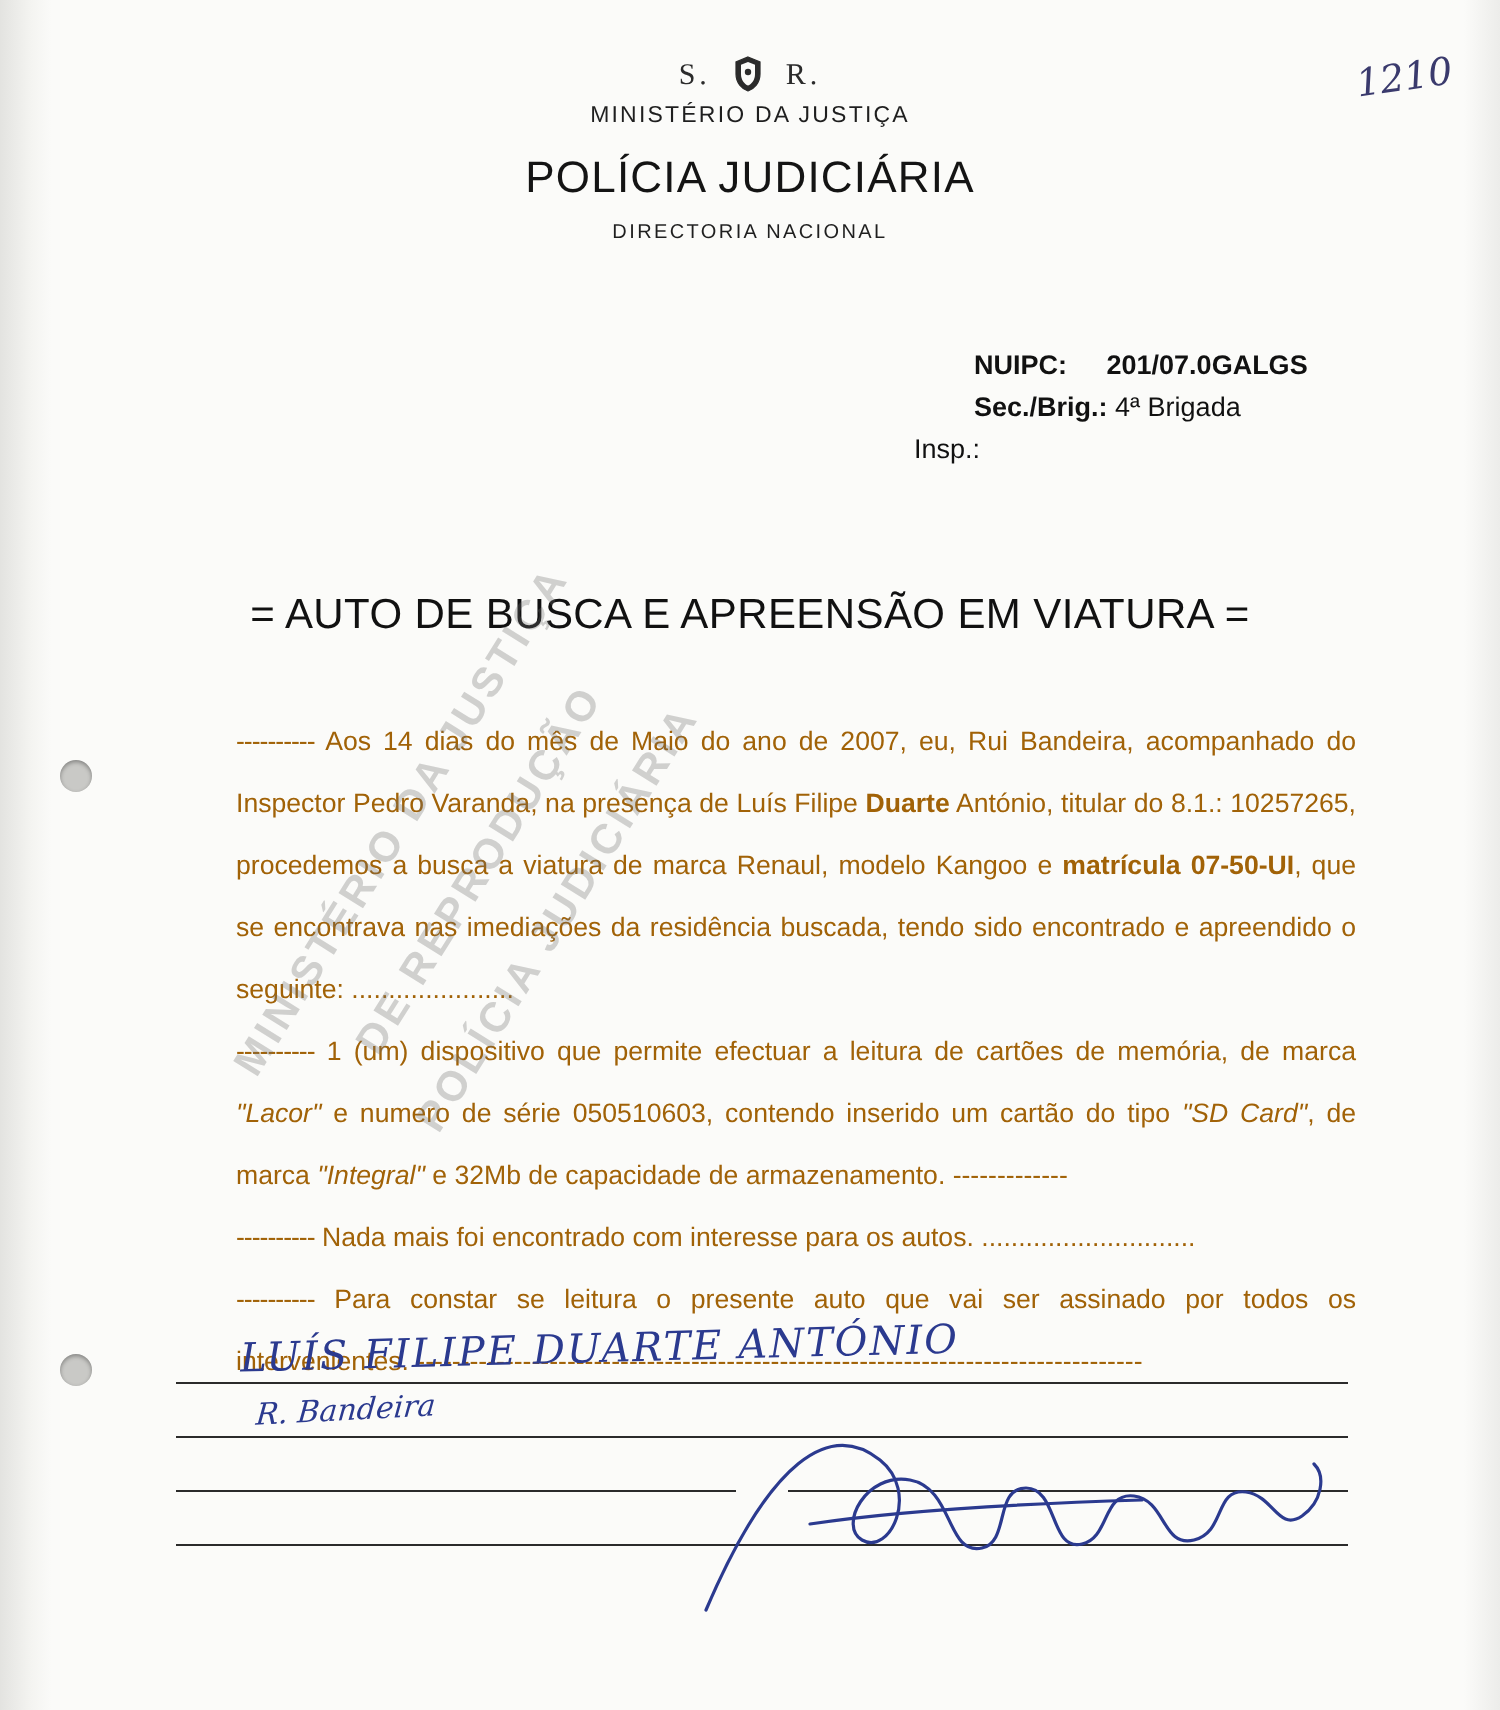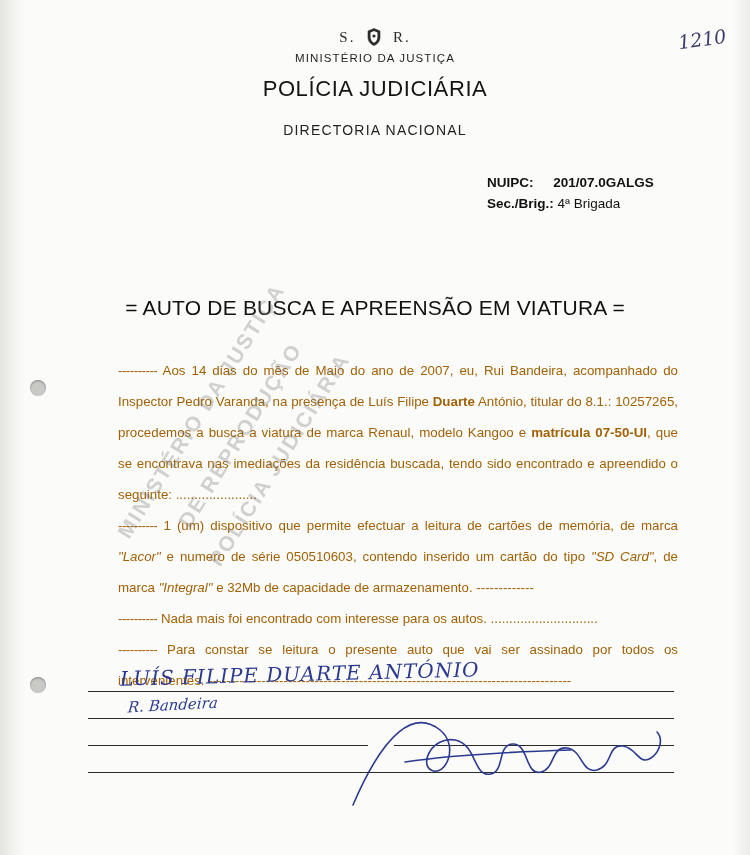--- a/index.html
+++ b/index.html
@@ -77,24 +77,24 @@
     color: #1f1f1f;
     margin-top: 6px;
   }
   .corps {
     font-size: 22px;
     letter-spacing: 0.6px;
     color: #141414;
     margin-top: 12px;
   }
   .directorate {
-    font-size: 14px;
+    font-size: 10px;
     letter-spacing: 1.2px;
     color: #1f1f1f;
-    margin-top: 20px;
+    margin-top: 9px;
   }
 
   
   .meta {
     position: absolute;
     left: 457px;
     top: 172px;
     font-size: 13.5px;
     color: #111;
     line-height: 21px;
@@ -234,20 +234,24 @@
 
   <div class="meta">
     <div>
       <span class="lbl">NUIPC:</span>
       <span class="val">201/07.0GALGS</span>
     </div>
     <div>
       <span class="lbl">Sec./Brig.:</span>
       <span class="val-norm">4ª Brigada</span>
     </div>
+    <div>
+      <span class="val-norm">Insp.:</span>
+      <span class="val-norm"></span>
+    </div>
   </div>
 
   <div class="doc-title">= AUTO DE BUSCA E APREENSÃO EM VIATURA =</div>
 
   <div class="body">
     <p>
       <span class="lead">----------</span><span> Aos 14 dias do mês de Maio do ano de 2007, eu, Rui Bandeira, acompanhado do Inspector Pedro Varanda, na presença de Luís Filipe </span><span class="b">Duarte</span><span> António, titular do 8.1.: 10257265, procedemos a busca a viatura de marca Renaul, modelo Kangoo e </span><span class="b">matrícula 07-50-UI</span><span>, que se encontrava nas imediações da residência buscada, tendo sido encontrado e apreendido o seguinte: ......................</span>
     </p>
     <p>
       <span class="lead">----------</span><span> 1 (um) dispositivo que permite efectuar a leitura de cartões de memória, de marca </span><span class="i">"Lacor"</span><span> e numero de série 050510603, contendo inserido um cartão do tipo </span><span class="i">"SD Card"</span><span>, de marca </span><span class="i">"Integral"</span><span> e 32Mb de capacidade de armazenamento. -------------</span>

